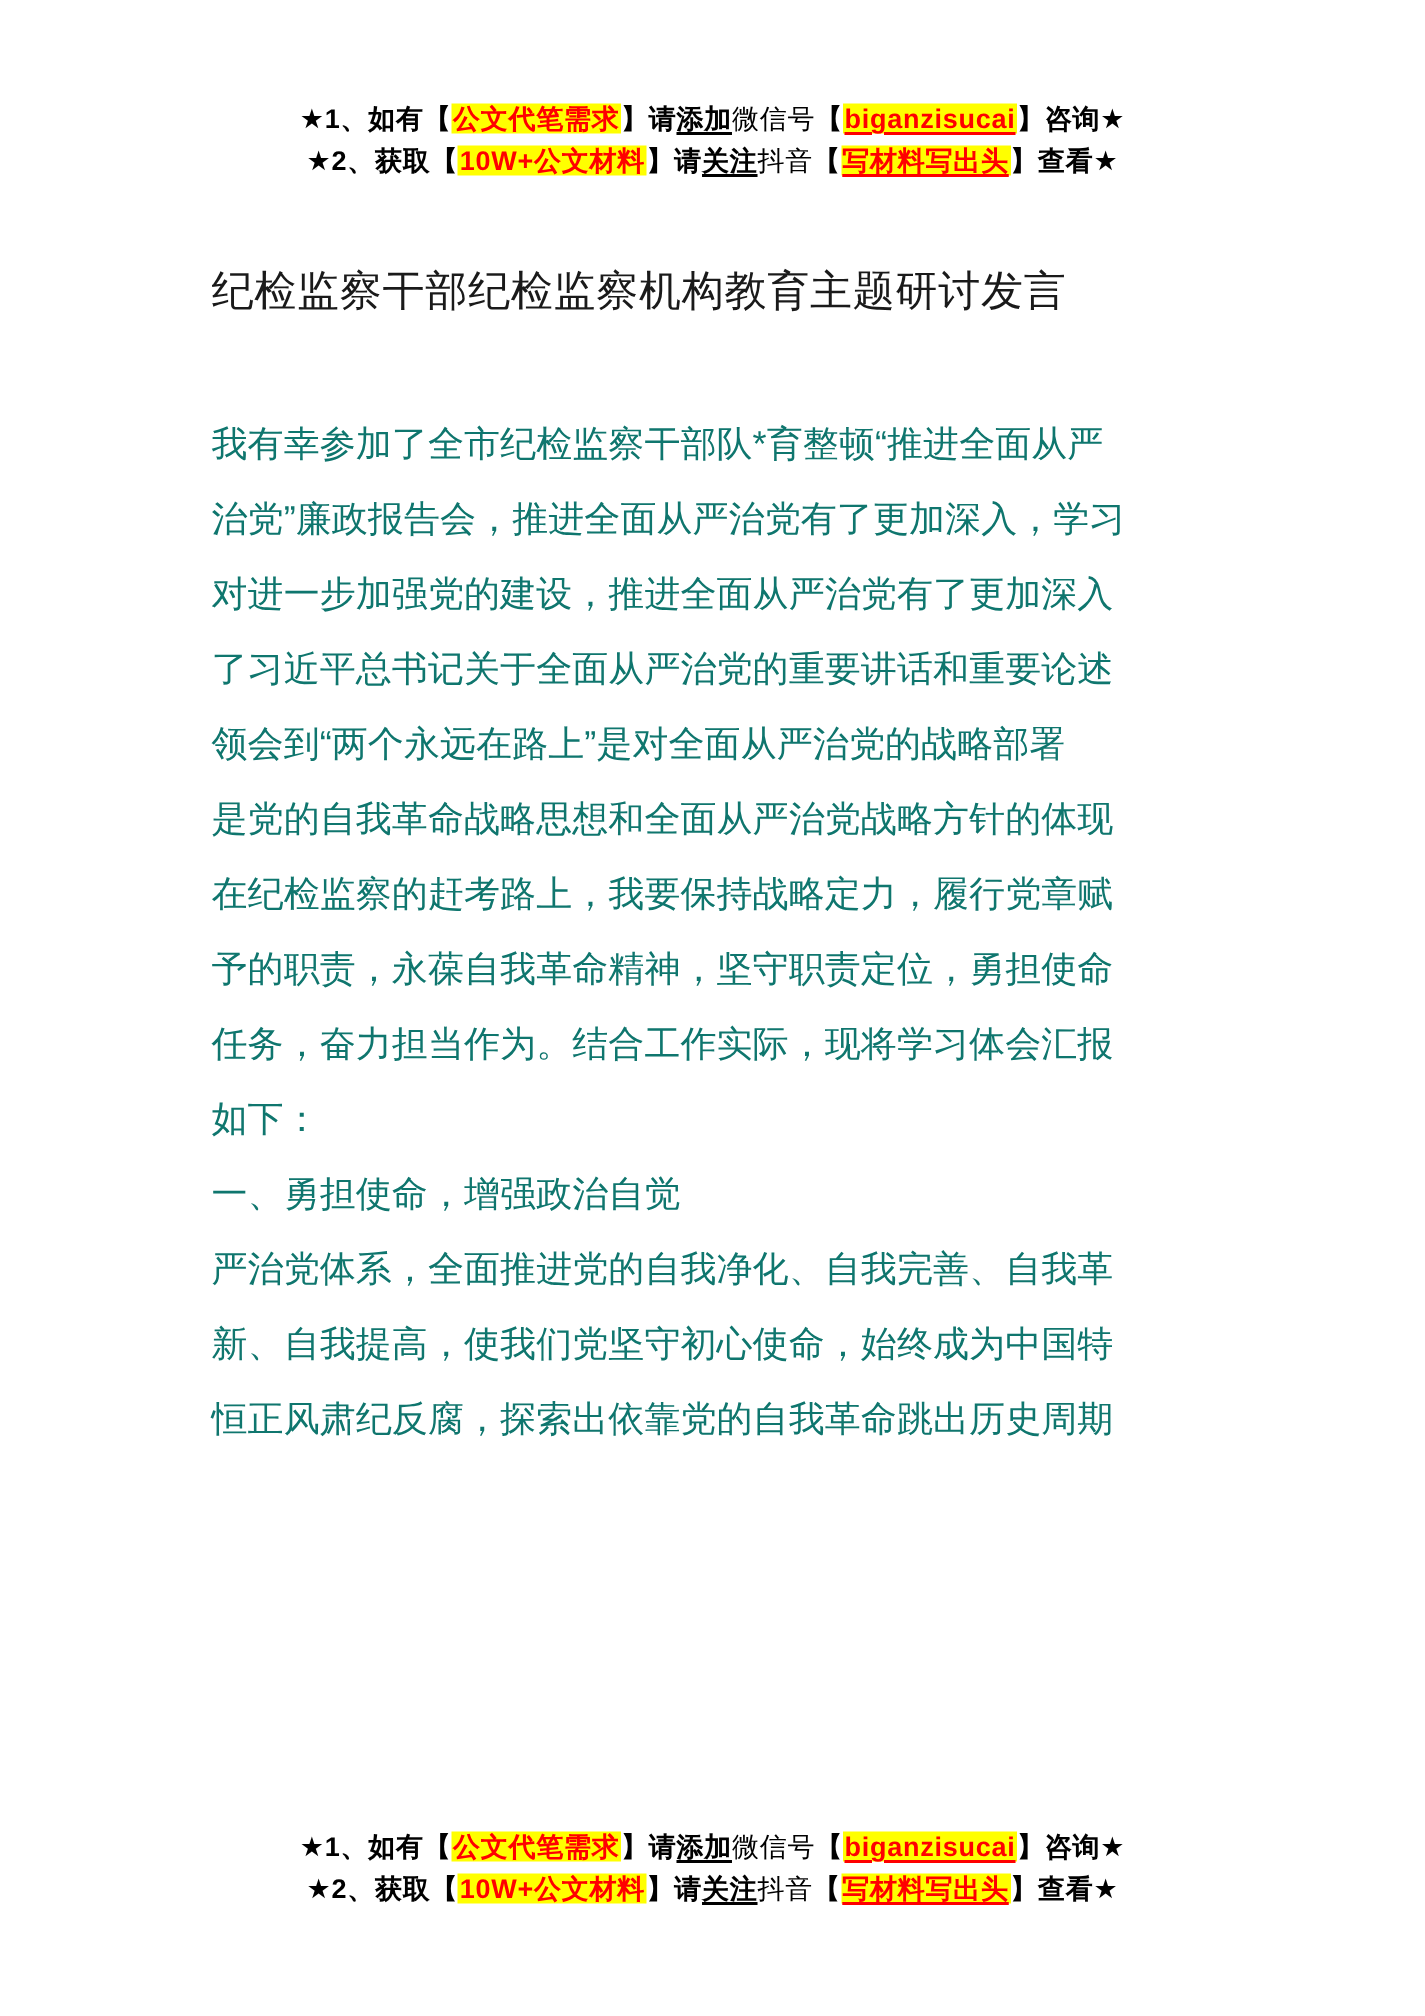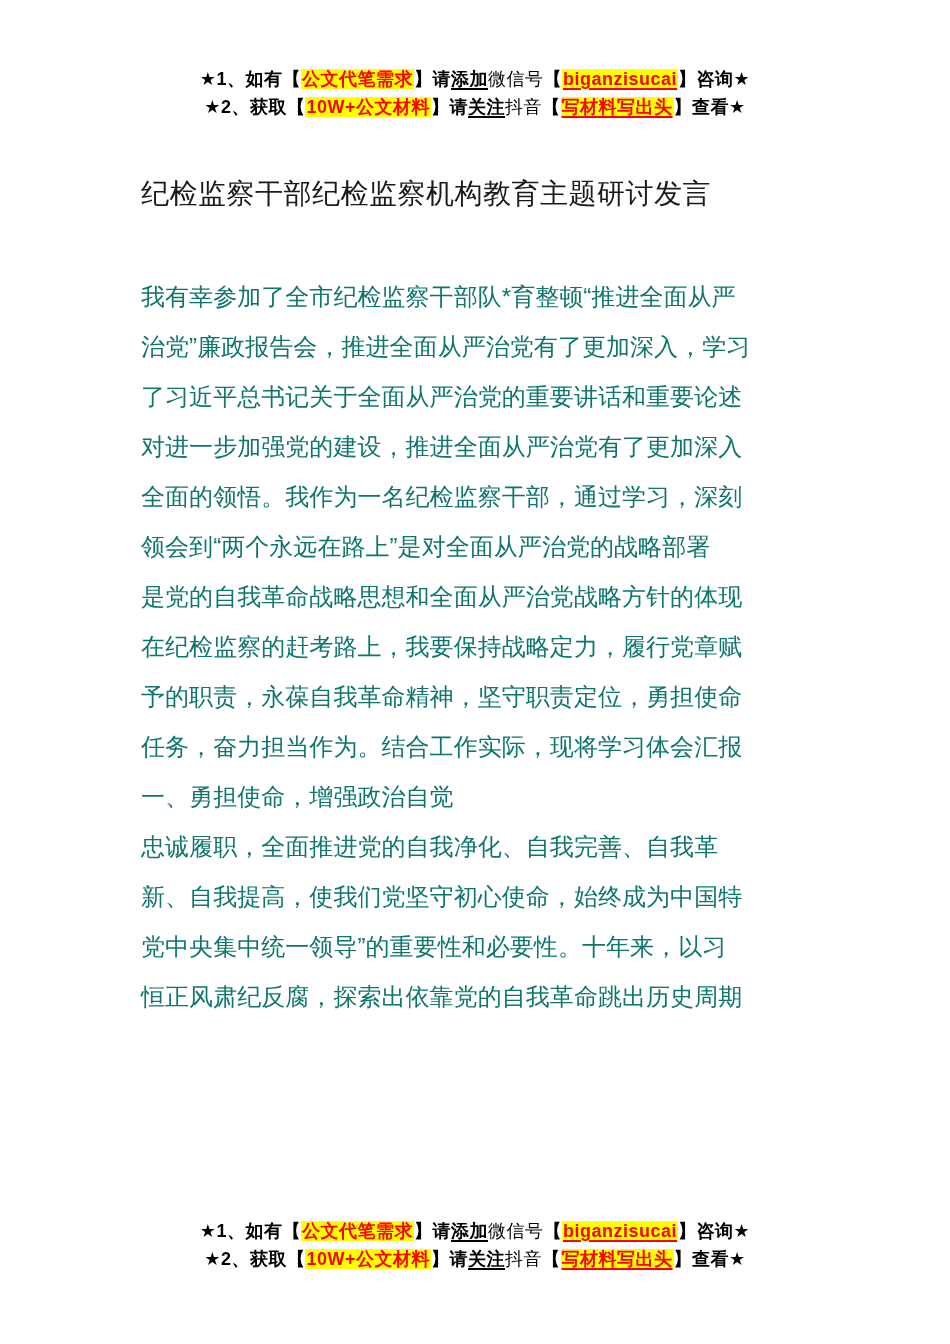--- a/index.html
+++ b/index.html
@@ -65,36 +65,35 @@
       <span class="seg-b">★2、获取【</span><span class="seg-hl">10W+公文材料</span><span class="seg-b">】请</span><span class="seg-b seg-u">关注</span><span class="seg-r">抖音</span><span class="seg-b">【</span><span class="seg-hl seg-u">写材料写出头</span><span class="seg-b">】查看★</span>
     </div>
   </header>
 
   <h1 class="doc-title">纪检监察干部纪检监察机构教育主题研讨发言</h1>
 
   <main class="doc-body">
     <p class="para">
       <span class="line">我有幸参加了全市纪检监察干部队*育整顿“推进全面从严</span>
       <span class="line">治党”廉政报告会，推进全面从严治党有了更加深入，学习</span>
+      <span class="line">对进一步加强党的建设，推进全面从严治党有了更加深入</span>
       <span class="line">了习近平总书记关于全面从严治党的重要讲话和重要论述</span>
-      <span class="line">对进一步加强党的建设，推进全面从严治党有了更加深入</span>
-      <span class="line">全面的领悟。我作为一名纪检监察干部，通过学习，深刻</span>
       <span class="line">领会到“两个永远在路上”是对全面从严治党的战略部署</span>
       <span class="line">是党的自我革命战略思想和全面从严治党战略方针的体现</span>
       <span class="line">在纪检监察的赶考路上，我要保持战略定力，履行党章赋</span>
       <span class="line">予的职责，永葆自我革命精神，坚守职责定位，勇担使命</span>
       <span class="line">任务，奋力担当作为。结合工作实际，现将学习体会汇报</span>
+      <span class="line">如下：</span>
     </p>
     <p class="para">
       <span class="line">一、勇担使命，增强政治自觉</span>
     </p>
     <p class="para">
-      <span class="line">忠诚履职，全面推进党的自我净化、自我完善、自我革</span>
+      <span class="line">严治党体系，全面推进党的自我净化、自我完善、自我革</span>
       <span class="line">新、自我提高，使我们党坚守初心使命，始终成为中国特</span>
-      <span class="line">党中央集中统一领导”的重要性和必要性。十年来，以习</span>
       <span class="line">恒正风肃纪反腐，探索出依靠党的自我革命跳出历史周期</span>
     </p>
   </main>
 
   <footer class="ad ad-bottom">
     <div class="ad-line">
       <span class="seg-b">★1、如有【</span><span class="seg-hl">公文代笔需求</span><span class="seg-b">】请</span><span class="seg-b seg-u">添加</span><span class="seg-r">微信号</span><span class="seg-b">【</span><span class="seg-hl seg-u">biganzisucai</span><span class="seg-b">】咨询★</span>
     </div>
     <div class="ad-line">
       <span class="seg-b">★2、获取【</span><span class="seg-hl">10W+公文材料</span><span class="seg-b">】请</span><span class="seg-b seg-u">关注</span><span class="seg-r">抖音</span><span class="seg-b">【</span><span class="seg-hl seg-u">写材料写出头</span><span class="seg-b">】查看★</span>

